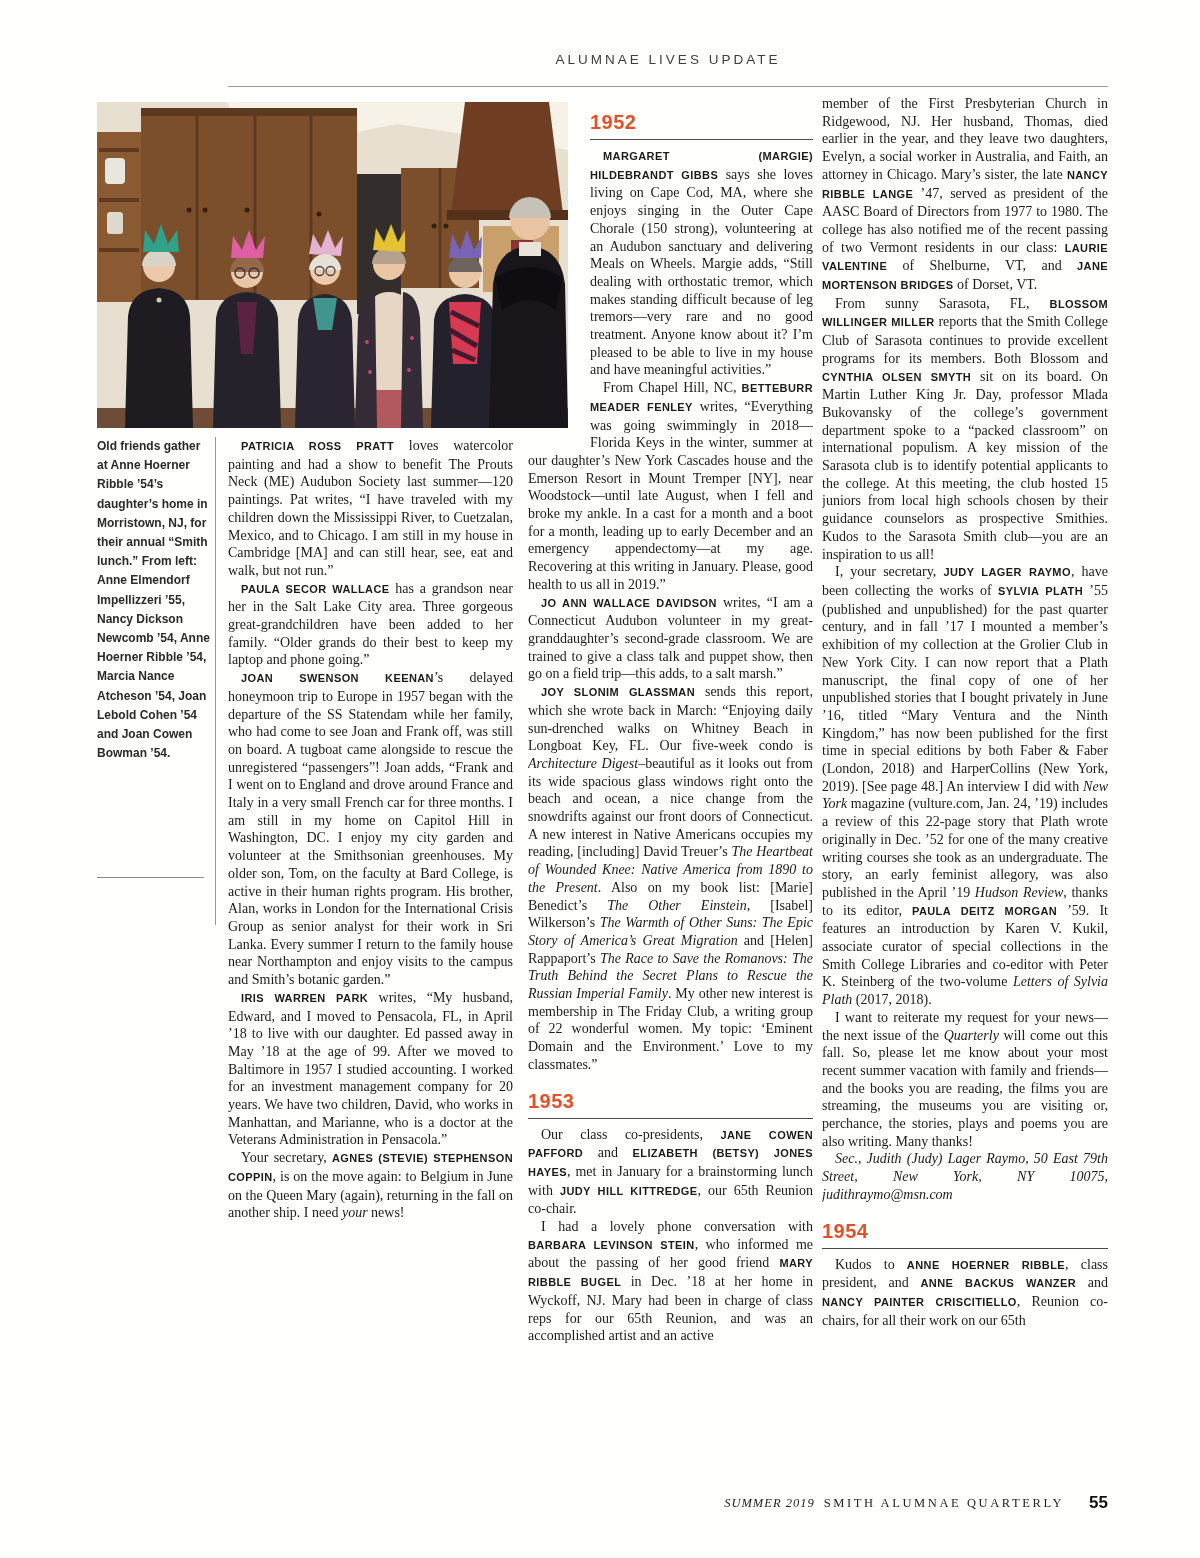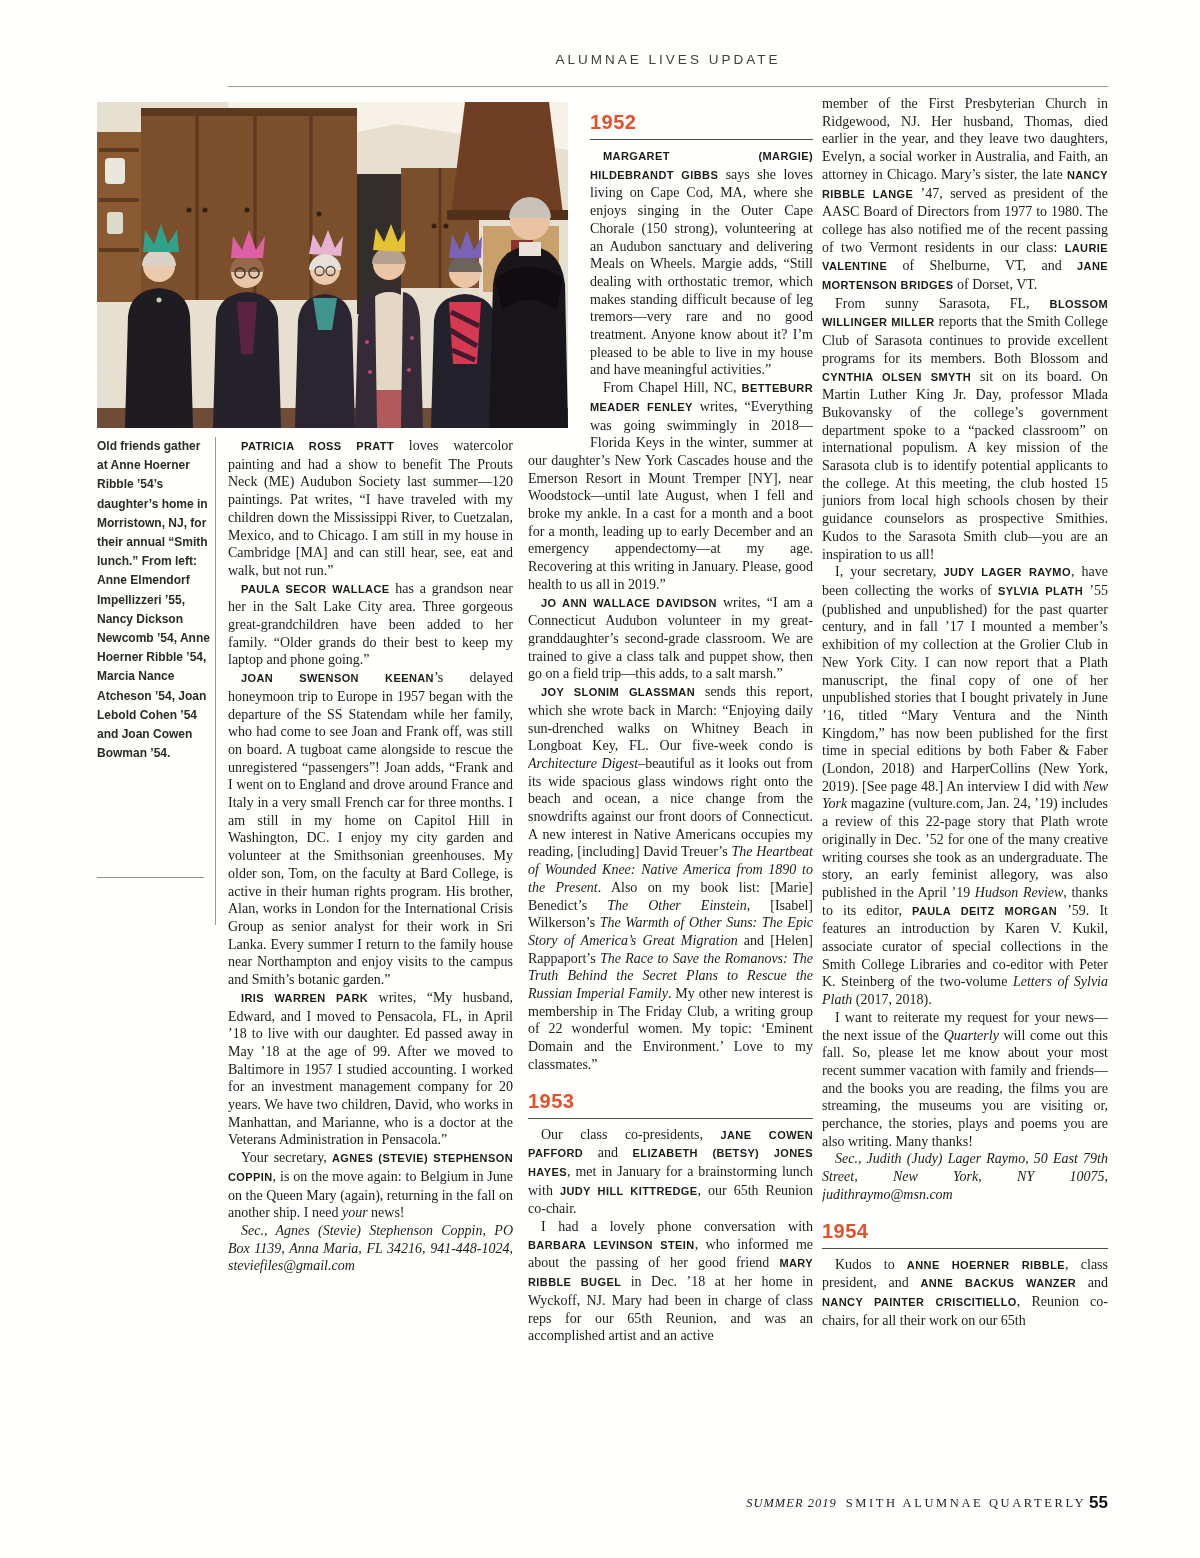--- a/index.html
+++ b/index.html
@@ -40,21 +40,21 @@
       letter-spacing:.5px;color:#e4502a;margin:0 0 7px;padding:0 0 5px;
       border-bottom:1.6px solid #4a4a48;overflow:hidden;}
   .sh:not(:first-child){margin-top:16px;}
 
   
   .folio{position:absolute;top:1492px;right:92px;white-space:nowrap;
          font-family:"Liberation Serif",serif;font-size:12.5px;color:#222;}
   .folio .issue{font-style:italic;letter-spacing:1px;margin-right:9px;}
   .folio .mag{letter-spacing:2.6px;}
   .folio .pagenum{font-family:"Liberation Sans",sans-serif;font-weight:700;font-size:17px;
-                  margin-left:3px;position:relative;top:1px;color:#111;}
+                  margin-left:25px;position:relative;top:1px;color:#111;}
 </style>
 </head>
 <body>
 
 <div id="page">
 
   <div class="head-title">ALUMNAE LIVES UPDATE</div>
   <div class="head-rule"></div>
 
   <figure class="photo">
@@ -143,21 +143,20 @@
   <aside class="caption">Old friends gather at Anne Hoerner Ribble ’54’s daughter’s home in Morristown, NJ, for their annual “Smith lunch.” From left: Anne Elmendorf Impellizzeri ’55, Nancy Dickson Newcomb ’54, Anne Hoerner Ribble ’54, Marcia Nance Atcheson ’54, Joan Lebold Cohen ’54 and Joan Cowen Bowman ’54.</aside>
   <div class="caption-rule"></div>
   <div class="v-rule"></div>
 
   <section class="col" id="col1">
       <p class="para ind"><span class="nm">PATRICIA ROSS PRATT</span><span> loves watercolor painting and had a show to benefit The Prouts Neck (ME) Audubon Society last summer—120 paintings. Pat writes, “I have traveled with my children down the Mississippi River, to Cuetzalan, Mexico, and to Chicago. I am still in my house in Cambridge [MA] and can still hear, see, eat and walk, but not run.”</span></p>
       <p class="para ind"><span class="nm">PAULA SECOR WALLACE</span><span> has a grandson near her in the Salt Lake City area. Three gorgeous great-grandchildren have been added to her family. “Older grands do their best to keep my laptop and phone going.”</span></p>
       <p class="para ind"><span class="nm">JOAN SWENSON KEENAN</span><span>’s delayed honeymoon trip to Europe in 1957 began with the departure of the SS Statendam while her family, who had come to see Joan and Frank off, was still on board. A tugboat came alongside to rescue the unregistered “passengers”! Joan adds, “Frank and I went on to England and drove around France and Italy in a very small French car for three months. I am still in my home on Capitol Hill in Washington, DC. I enjoy my city garden and volunteer at the Smithsonian greenhouses. My older son, Tom, on the faculty at Bard College, is active in their human rights program. His brother, Alan, works in London for the International Crisis Group as senior analyst for their work in Sri Lanka. Every summer I return to the family house near Northampton and enjoy visits to the campus and Smith’s botanic garden.”</span></p>
       <p class="para ind"><span class="nm">IRIS WARREN PARK</span><span> writes, “My husband, Edward, and I moved to Pensacola, FL, in April ’18 to live with our daughter. Ed passed away in May ’18 at the age of 99. After we moved to Baltimore in 1957 I studied accounting. I worked for an investment management company for 20 years. We have two children, David, who works in Manhattan, and Marianne, who is a doctor at the Veterans Administration in Pensacola.”</span></p>
       <p class="para ind"><span>Your secretary, </span><span class="nm">AGNES (STEVIE) STEPHENSON COPPIN</span><span>, is on the move again: to Belgium in June on the Queen Mary (again), returning in the fall on another ship. I need </span><span class="it">your</span><span> news!</span></p>
-      <p class="para ind"><span class="it">Sec., Agnes (Stevie) Stephenson Coppin, PO Box 1139, Anna Maria, FL 34216, 941-448-1024, steviefiles@gmail.com</span></p>
     </section>
   <section class="col" id="col2">
     <div class="spacer"></div>
   <h2 class="sh">1952</h2>
       <p class="para ind"><span class="nm">MARGARET (MARGIE) HILDEBRANDT GIBBS</span><span> says she loves living on Cape Cod, MA, where she enjoys singing in the Outer Cape Chorale (150 strong), volunteering at an Audubon sanctuary and delivering Meals on Wheels. Margie adds, “Still dealing with orthostatic tremor, which makes standing difficult because of leg tremors—very rare and no good treatment. Anyone know about it? I’m pleased to be able to live in my house and have meaningful activities.”</span></p>
       <p class="para ind"><span>From Chapel Hill, NC, </span><span class="nm">BETTEBURR MEADER FENLEY</span><span> writes, “Everything was going swimmingly in 2018—Florida Keys in the winter, summer at our daughter’s New York Cascades house and the Emerson Resort in Mount Tremper [NY], near Woodstock—until late August, when I fell and broke my ankle. In a cast for a month and a boot for a month, leading up to early December and an emergency appendectomy—at my age. Recovering at this writing in January. Please, good health to us all in 2019.”</span></p>
       <p class="para ind"><span class="nm">JO ANN WALLACE DAVIDSON</span><span> writes, “I am a Connecticut Audubon volunteer in my great-granddaughter’s second-grade classroom. We are trained to give a class talk and puppet show, then go on a field trip—this adds, to a salt marsh.”</span></p>
       <p class="para ind"><span class="nm">JOY SLONIM GLASSMAN</span><span> sends this report, which she wrote back in March: “Enjoying daily sun-drenched walks on Whitney Beach in Longboat Key, FL. Our five-week condo is </span><span class="it">Architecture Digest</span><span>–beautiful as it looks out from its wide spacious glass windows right onto the beach and ocean, a nice change from the snowdrifts against our front doors of Connecticut. A new interest in Native Americans occupies my reading, [including] David Treuer’s </span><span class="it">The Heartbeat of Wounded Knee: Native America from 1890 to the Present</span><span>. Also on my book list: [Marie] Benedict’s </span><span class="it">The Other Einstein</span><span>, [Isabel] Wilkerson’s </span><span class="it">The Warmth of Other Suns: The Epic Story of America’s Great Migration</span><span> and [Helen] Rappaport’s </span><span class="it">The Race to Save the Romanovs: The Truth Behind the Secret Plans to Rescue the Russian Imperial Family</span><span>. My other new interest is membership in The Friday Club, a writing group of 22 wonderful women. My topic: ‘Eminent Domain and the Environment.’ Love to my classmates.”</span></p>
       <h2 class="sh">1953</h2>
       <p class="para ind"><span>Our class co-presidents, </span><span class="nm">JANE COWEN PAFFORD</span><span> and </span><span class="nm">ELIZABETH (BETSY) JONES HAYES</span><span>, met in January for a brainstorming lunch with </span><span class="nm">JUDY HILL KITTREDGE</span><span>, our 65th Reunion co-chair.</span></p>

